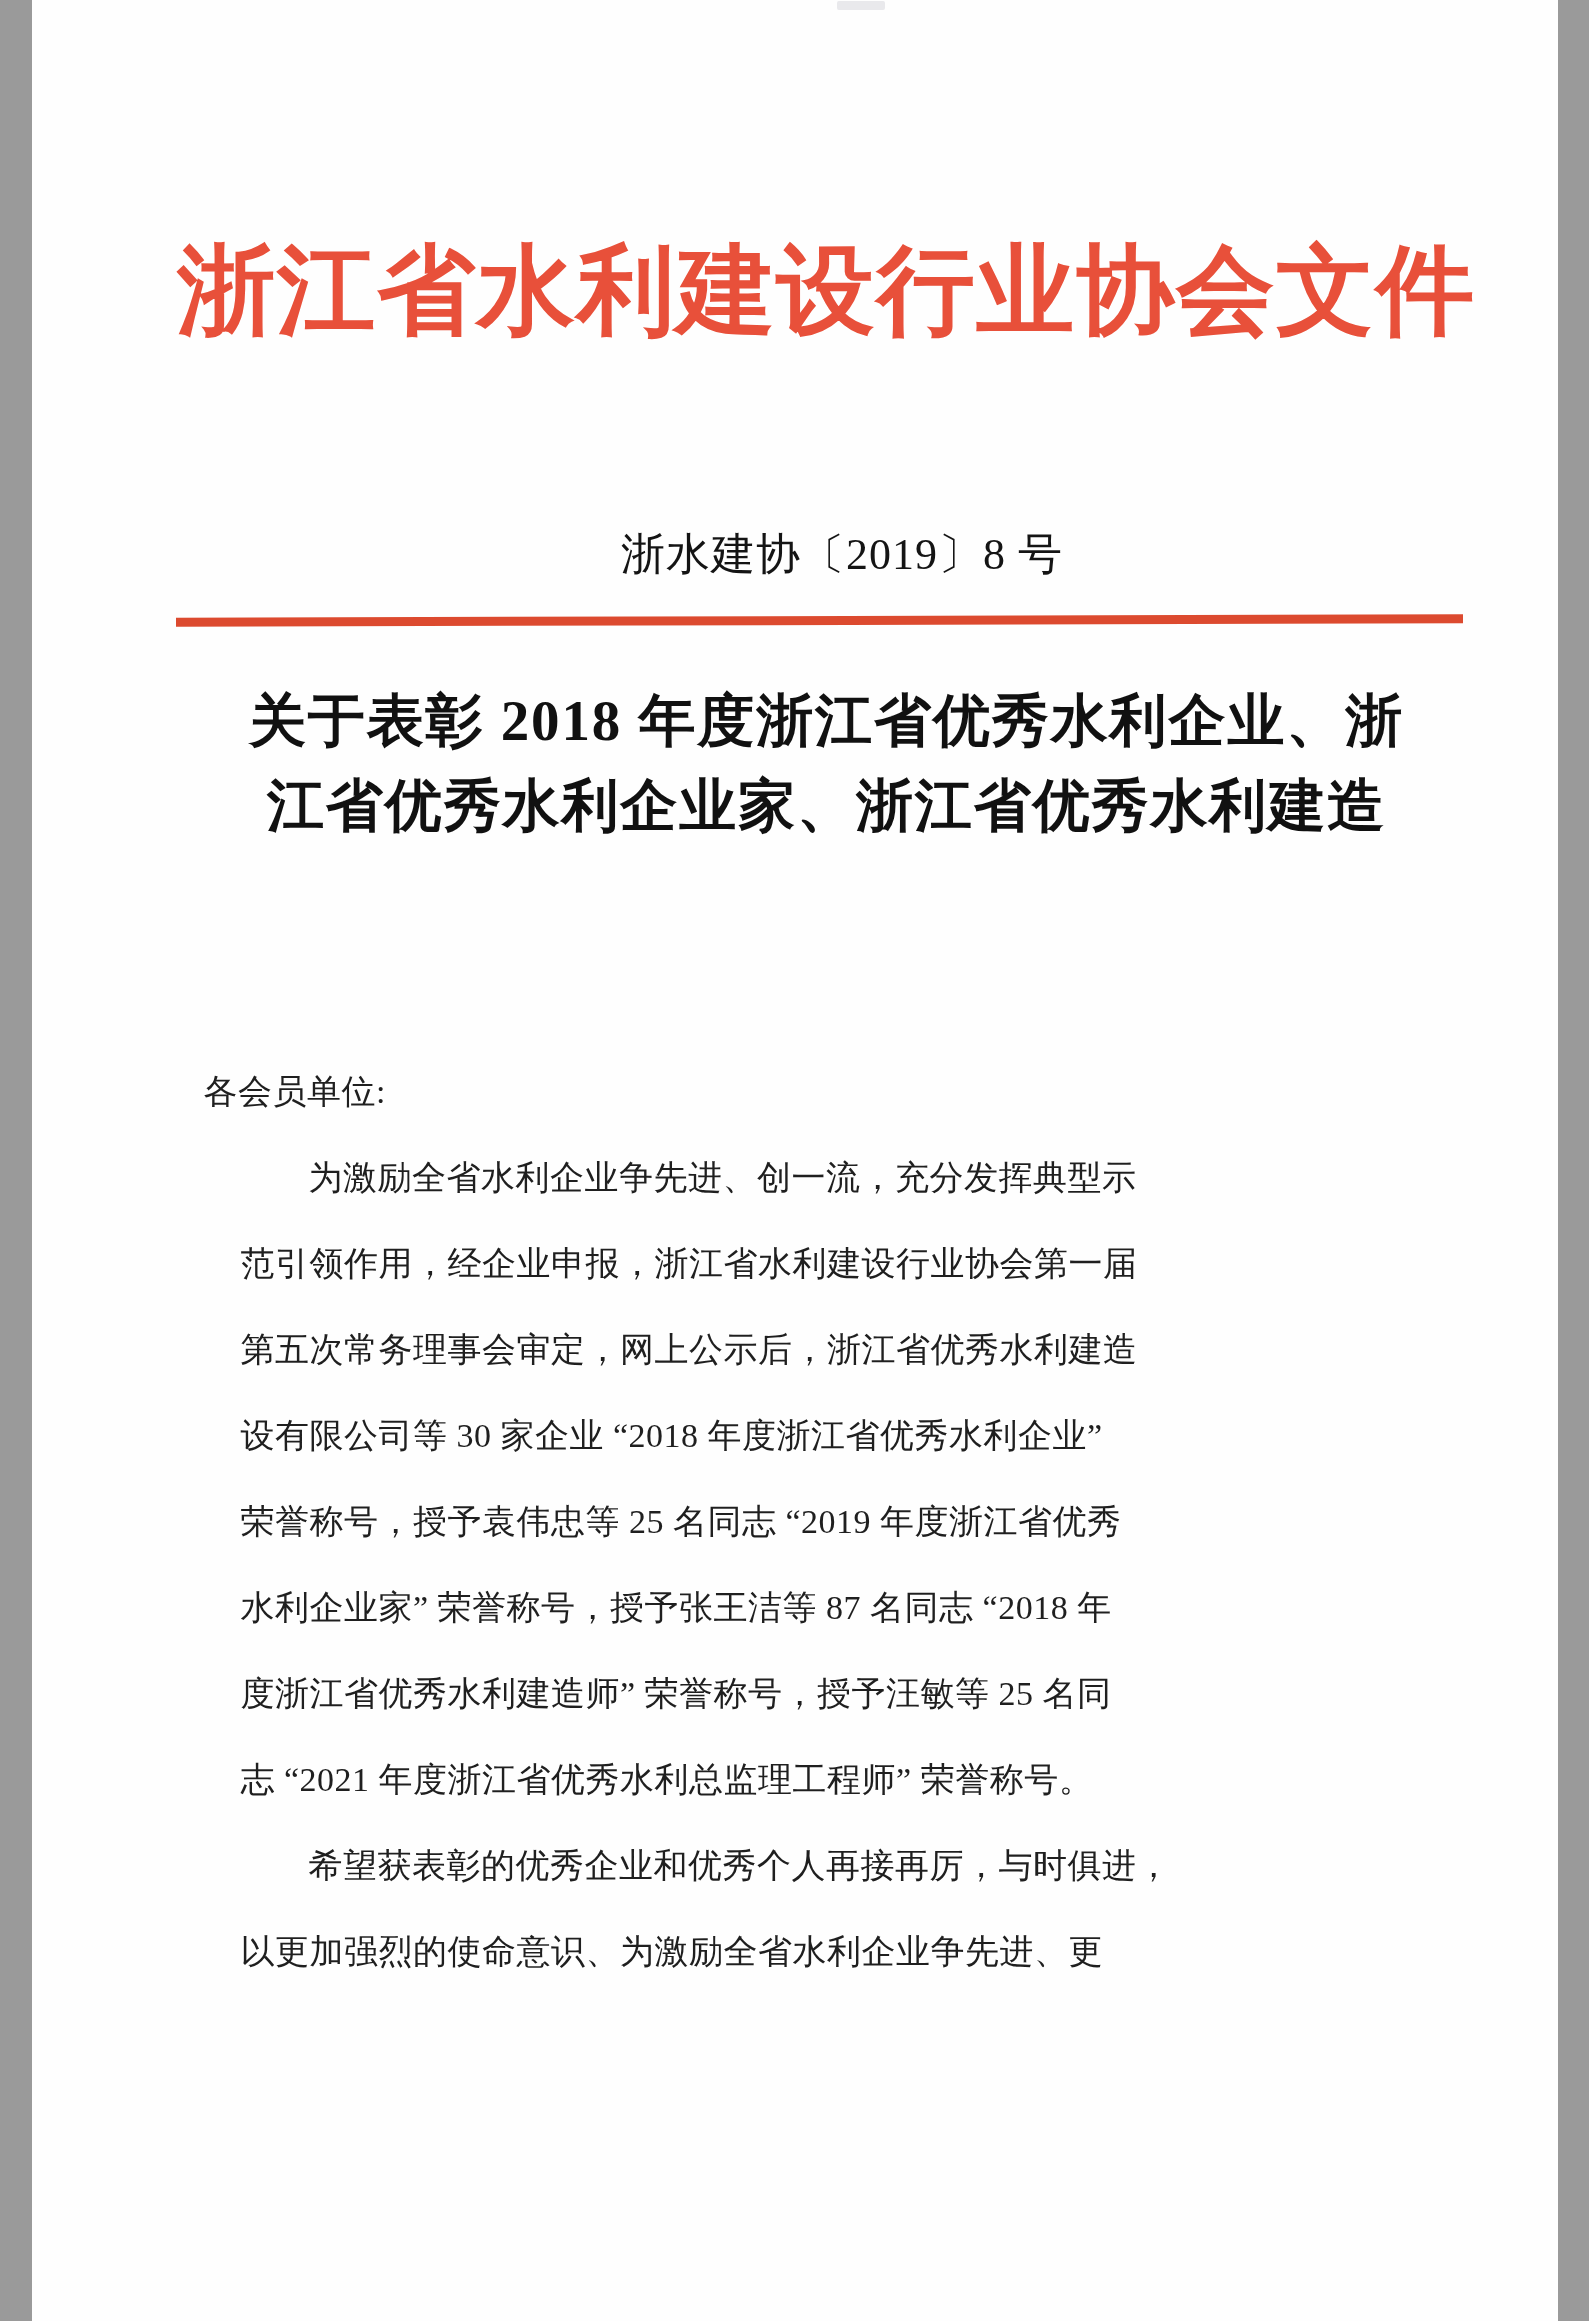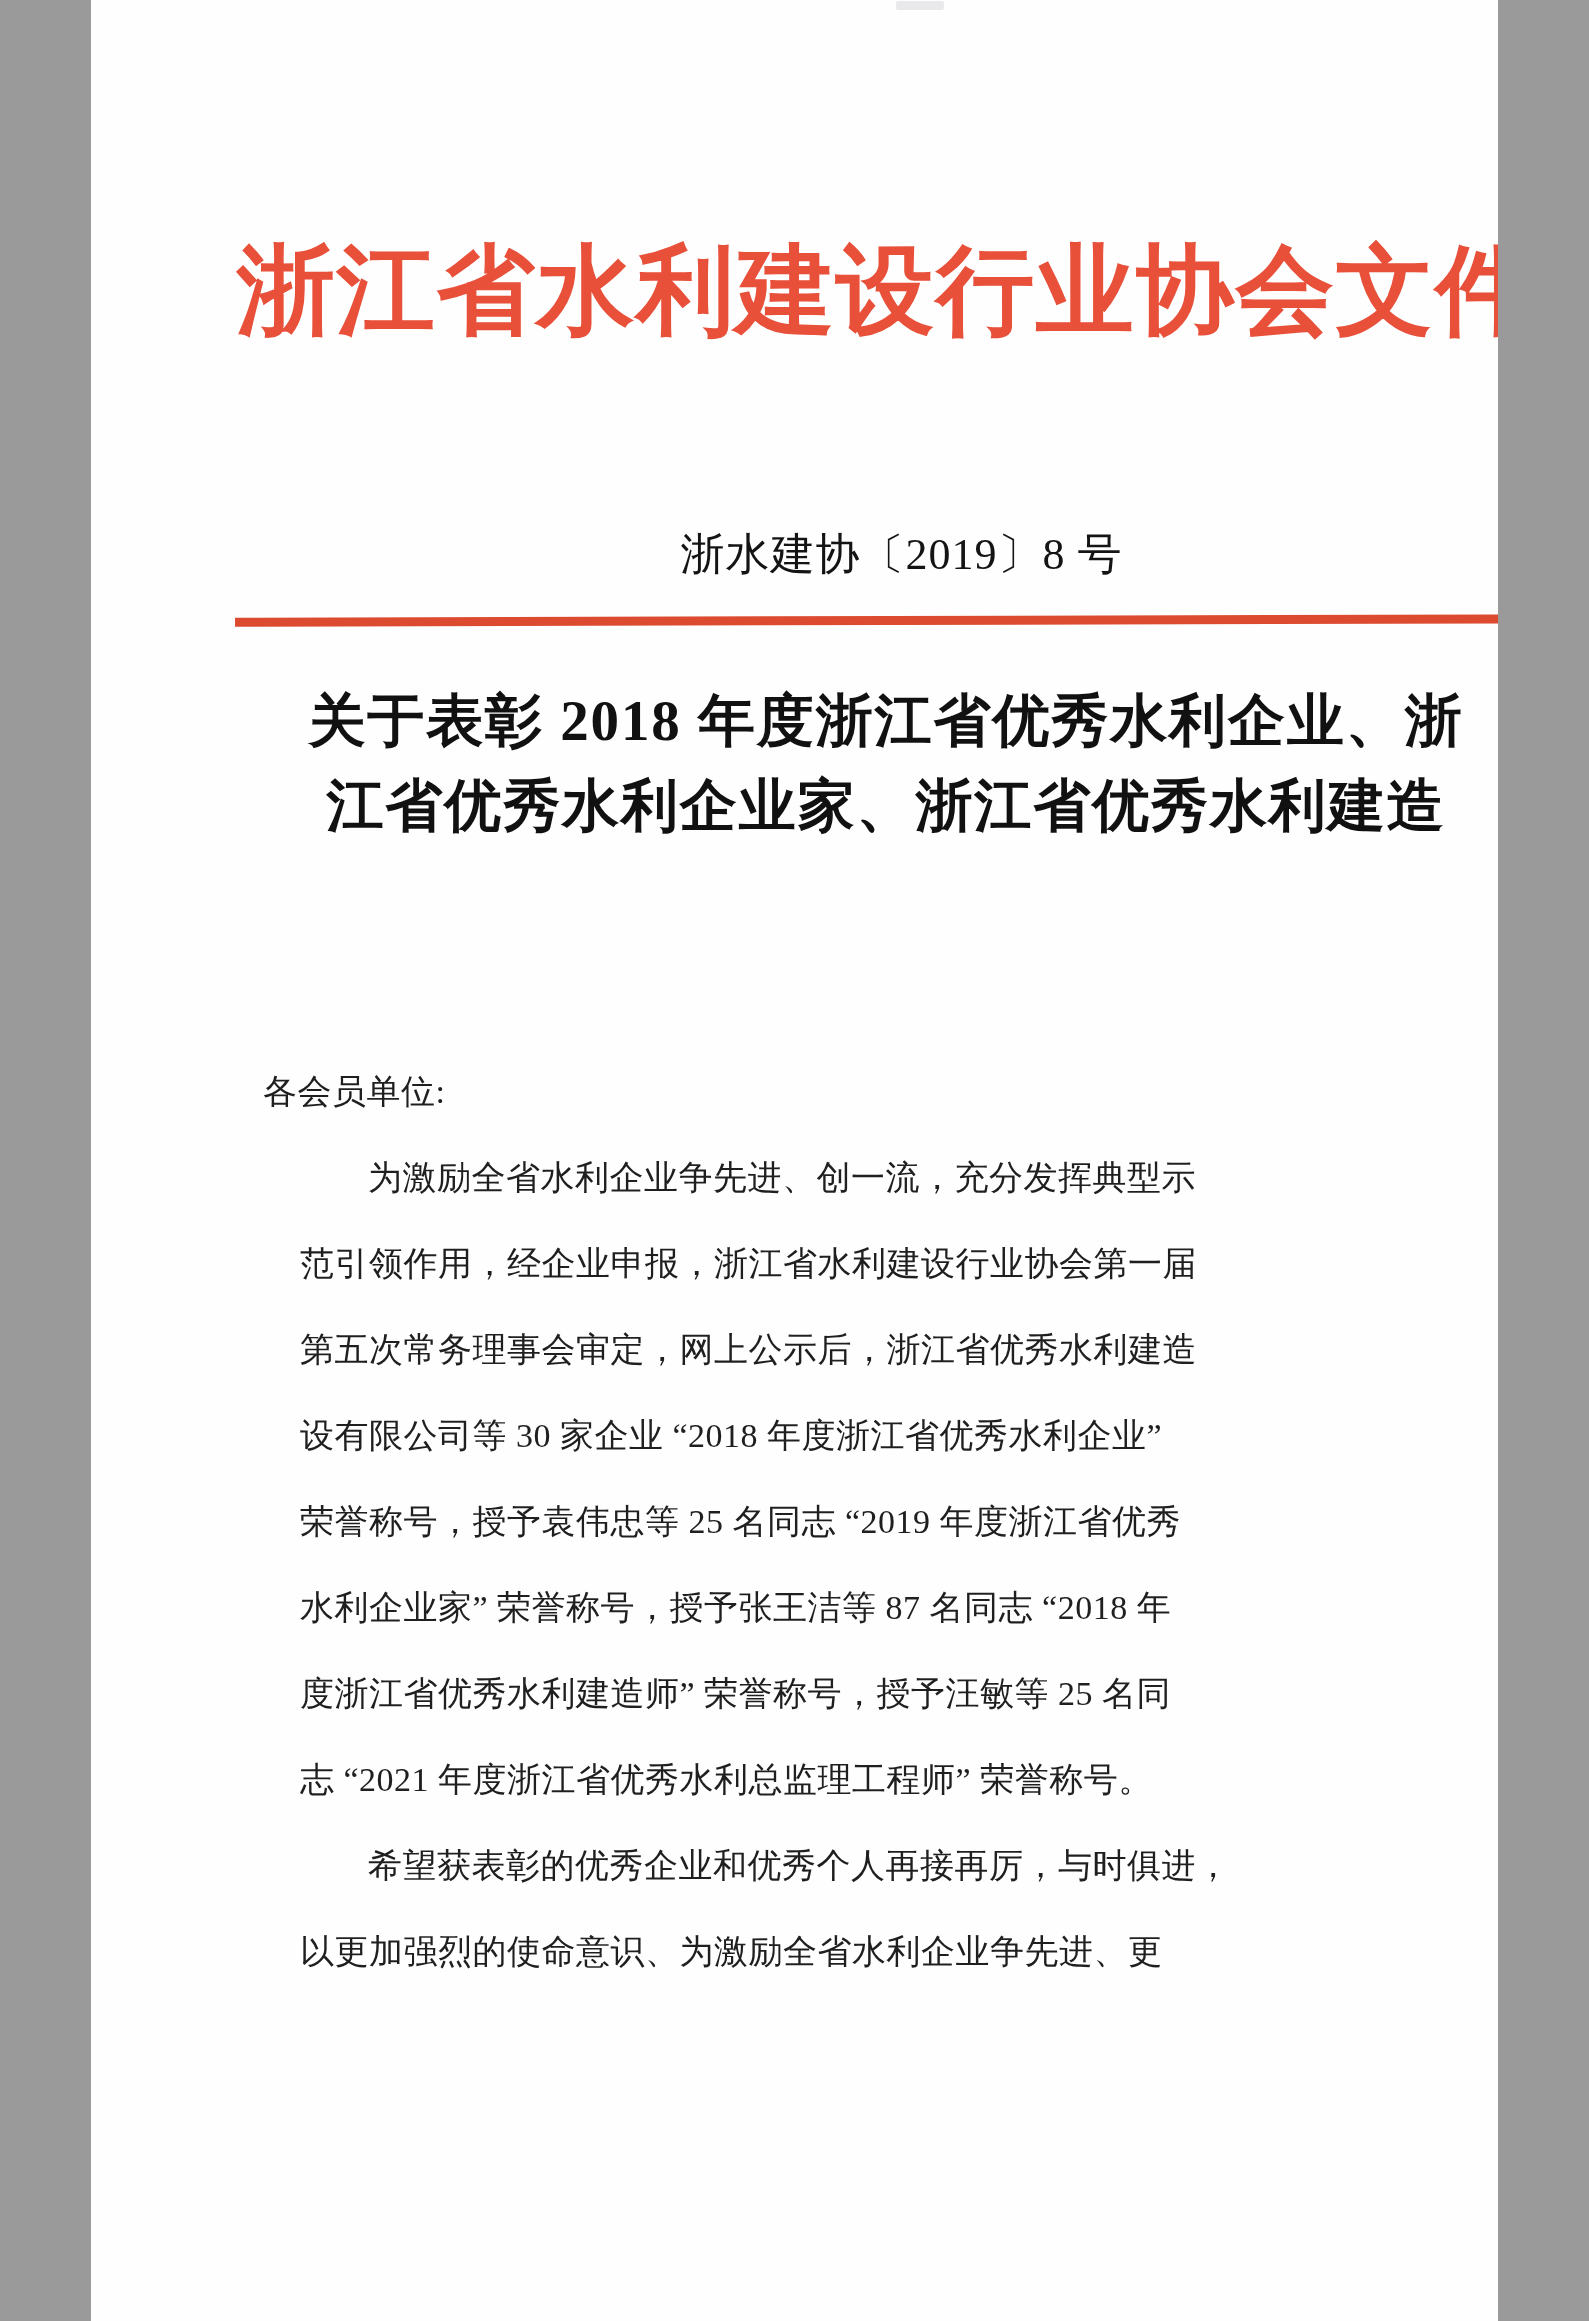--- a/index.html
+++ b/index.html
@@ -2,21 +2,21 @@
 <html lang="zh" style="--header-red: #e8503a; --rule-red: #dc4a2f;"><head>
 <meta charset="utf-8">
 <style>
   html, body {
     margin: 0;
     padding: 0;
     background: #9a9a9a;
   }
   .page {
     position: relative;
-    width: 1407px;
+    width: 1526px;
     height: 2321px;
     margin: 0 auto;
     background: #fefefe;
     overflow: hidden;
     font-family: "Liberation Serif", "DejaVu Serif", serif;
     color: #1c1c1c;
   }
   
   .scan-artifact {
     position: absolute;

